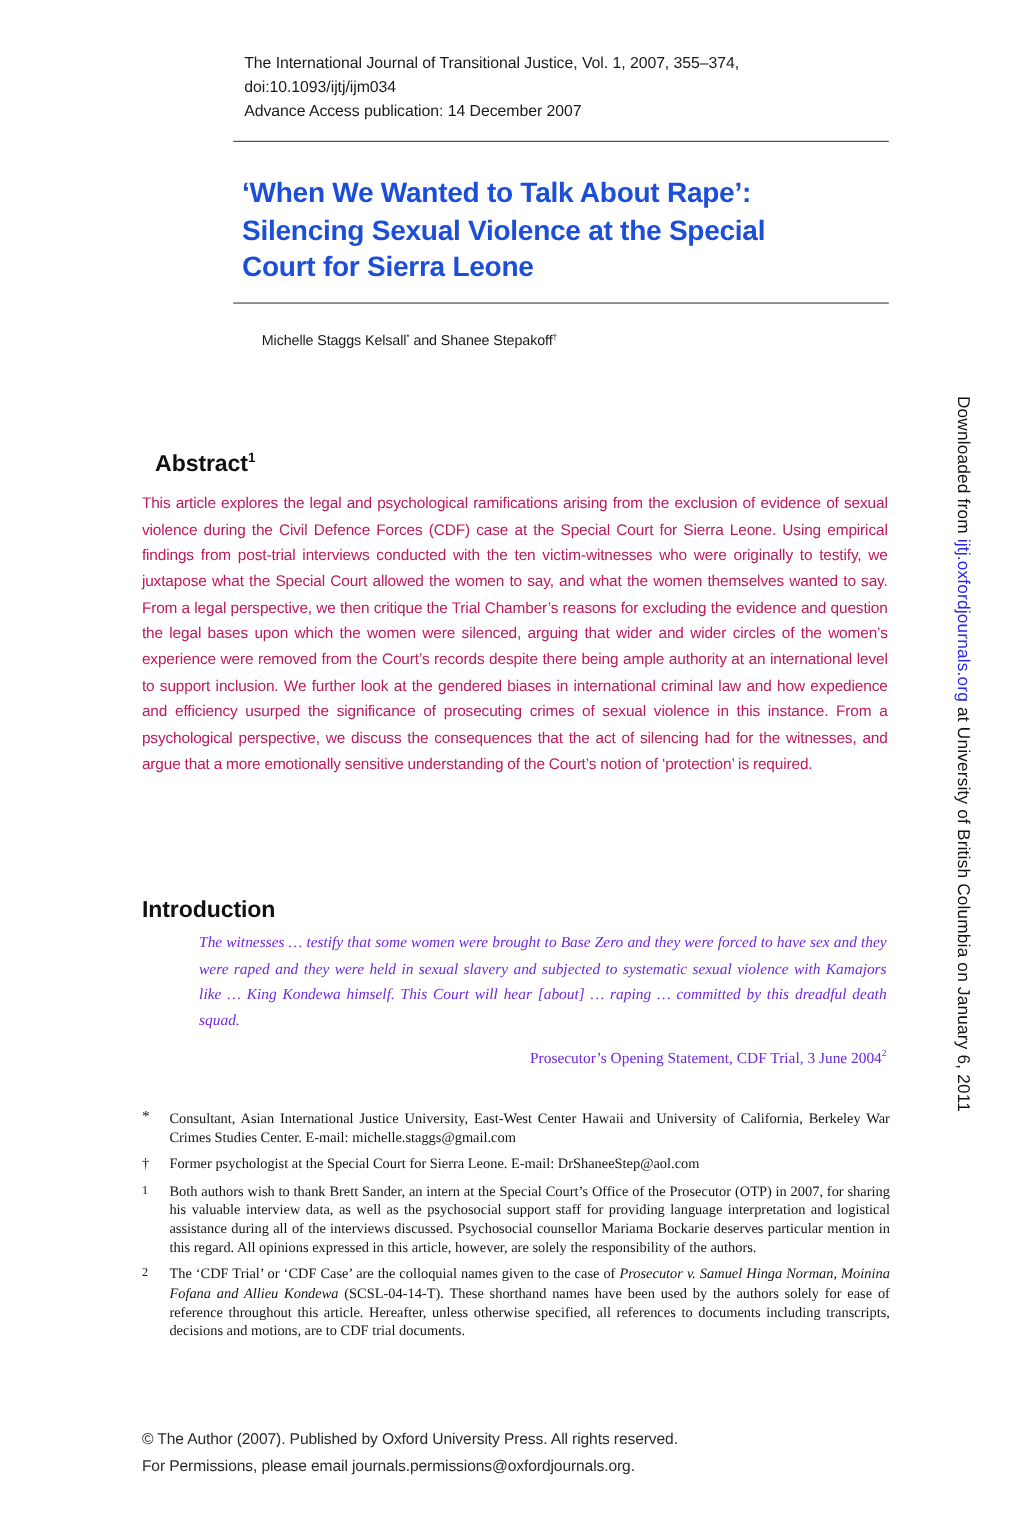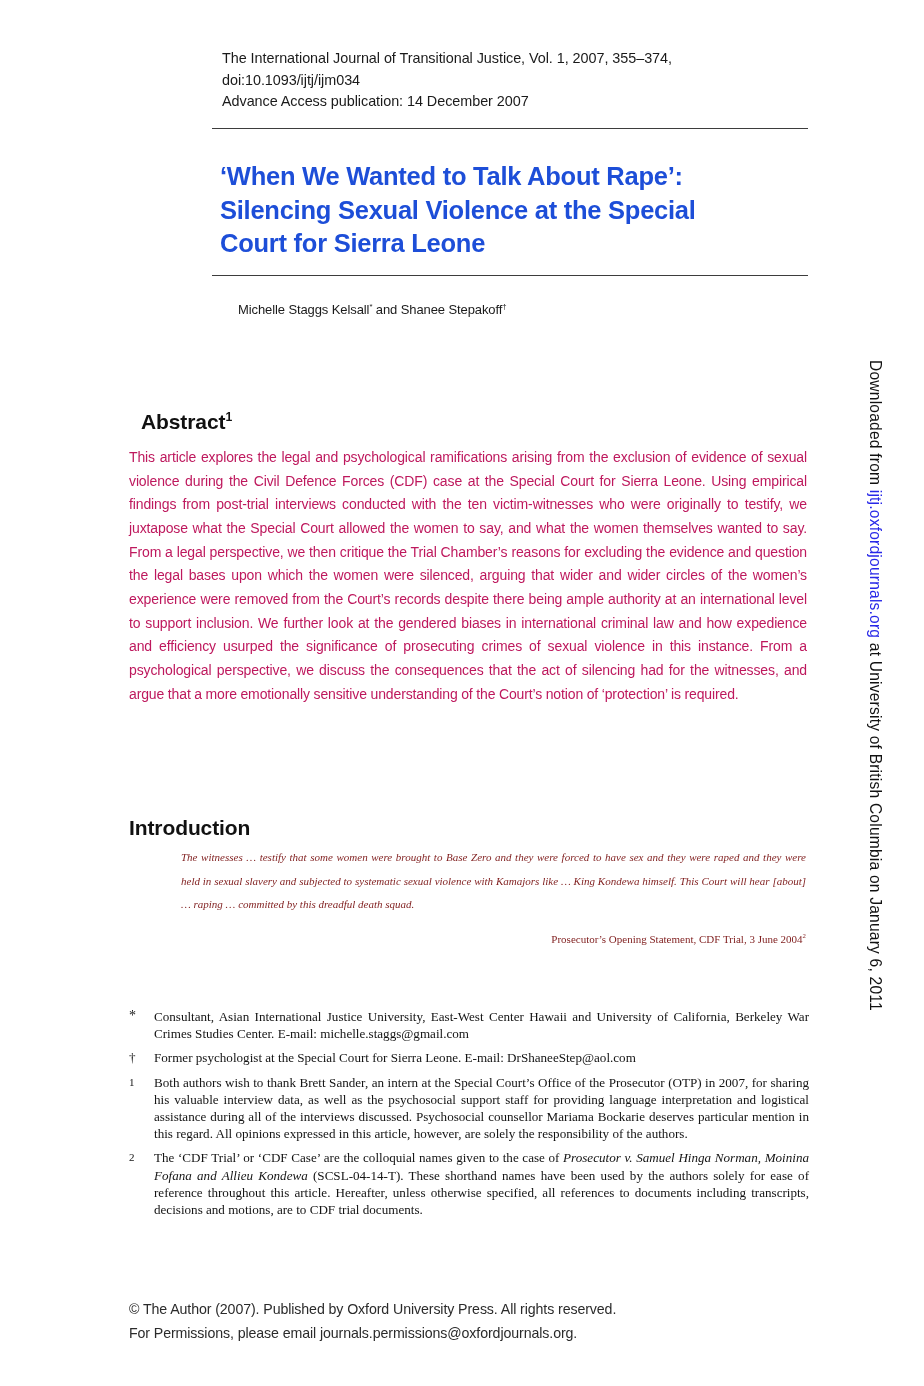--- a/index.html
+++ b/index.html
@@ -107,23 +107,23 @@
     word-spacing: -0.2px;
   }
 
   
   .blockquote {
     position: absolute;
     left: 181px;
     top: 846px;
     width: 625px;
     font-family: "Liberation Serif", serif;
-    font-size: 11px;
+    font-size: 14px;
     line-height: 23.5px;
-    color: #7f1d1d;
+    color: #6d28d9;
   }
   .blockquote .q-text {
     display: block;
     font-style: italic;
     text-align: justify;
   }
   .blockquote .q-source {
     display: block;
     font-style: normal;
     text-align: right;

